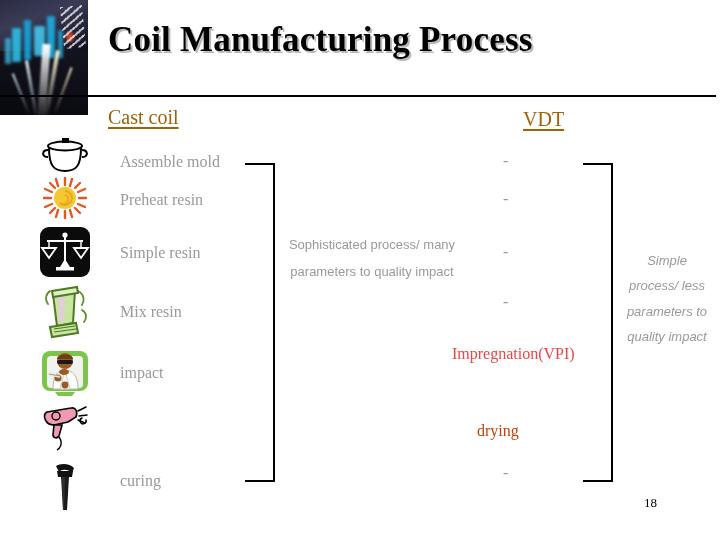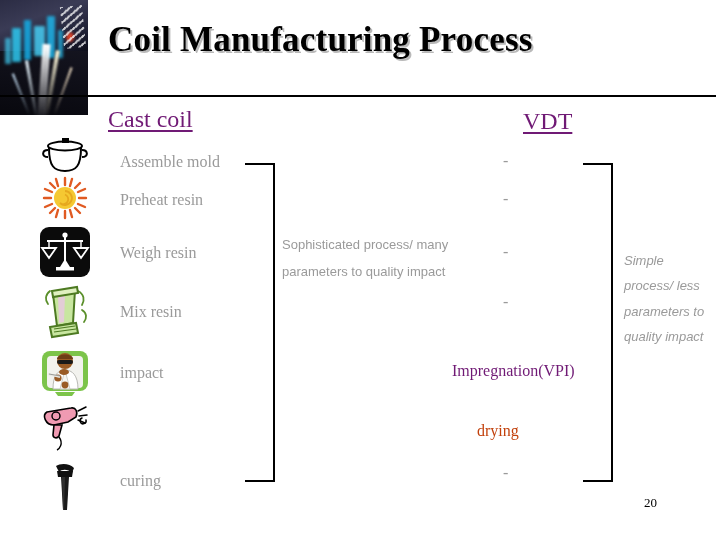--- a/index.html
+++ b/index.html
@@ -7,20 +7,21 @@
     padding: 0;
     background: #ffffff;
   }
   #slide {
     position: relative;
     width: 720px;
     height: 540px;
     background: #ffffff;
     overflow: hidden;
     font-family: "Liberation Serif", "DejaVu Serif", serif;
+    text-align: center;
   }
 
   
   #header-image {
     position: absolute;
     left: 0;
     top: 0;
     width: 88px;
     height: 115px;
     overflow: hidden;
@@ -90,22 +91,22 @@
     color: #000000;
     letter-spacing: .2px;
     text-shadow: 2px 2px 0 #b9b9b9;
     white-space: nowrap;
     font-family: "Liberation Serif", "DejaVu Serif", serif;
   }
 
   
   .col-heading {
     position: absolute;
-    font-size: 24px;
-    color: #701a75;
+    font-size: 20px;
+    color: #a16207;
     text-decoration: underline;
     text-decoration-thickness: 2px;
     text-underline-offset: 3px;
     white-space: nowrap;
   }
   #heading-cast-coil { left: 108px; top: 106px; }
   #heading-vdt       { left: 523px; top: 108px; }
 
   
   .icon-cell {
@@ -150,23 +151,23 @@
   }
   #vdt-dash-1 { top: 152px; }
   #vdt-dash-2 { top: 190px; }
   #vdt-dash-3 { top: 243px; }
   #vdt-dash-4 { top: 293px; }
   #vdt-dash-5 { top: 464px; }
 
   #vdt-impregnation {
     position: absolute;
     left: 452px;
-    top: 362px;
+    top: 345px;
     font-size: 16px;
-    color: #701a75;
+    color: #ef4444;
     white-space: nowrap;
   }
   #vdt-drying {
     position: absolute;
     left: 477px;
     top: 422px;
     font-size: 16px;
     color: #c2410c;
     white-space: nowrap;
   }
@@ -336,34 +337,34 @@
     <svg width="54" height="52" viewBox="0 0 54 52">
       <path d="M18 4 C22 1, 32 1, 36 6 L34 11 C30 7, 24 7, 21 10 Z" fill="#111"></path>
       <path d="M19 9 L35 9 L34 15 L20 15 Z" fill="#111"></path>
       <path d="M23 15 L31 15 L29 48 L25 48 Z" fill="#1a1a1a"></path>
       <path d="M24 15 L27 15 L26 48 L25 48 Z" fill="#3a3a3a" opacity=".7"></path>
     </svg>
   </div>
 
   <div class="step-label" id="step-preheat-resin">Preheat resin</div>
   <div class="step-label" id="step-assemble-mold">Assemble mold</div>
-  <div class="step-label" id="step-weigh-resin">Weigh resin</div>
+  <div class="step-label" id="step-weigh-resin">Simple resin</div>
   <div class="step-label" id="step-mix-resin">Mix resin</div>
   <div class="step-label" id="step-pouring">impact</div>
   <div class="step-label" id="step-curing">curing</div>
 
   <div class="vdt-dash" id="vdt-dash-1">-</div>
   <div class="vdt-dash" id="vdt-dash-2">-</div>
   <div class="vdt-dash" id="vdt-dash-3">-</div>
   <div class="vdt-dash" id="vdt-dash-4">-</div>
   <div id="vdt-impregnation">Impregnation(VPI)</div>
   <div id="vdt-drying">drying</div>
   <div class="vdt-dash" id="vdt-dash-5">-</div>
 
   <div class="bracket" id="bracket-left"></div>
   <div class="bracket" id="bracket-right"></div>
 
   <div class="note" id="note-center">Sophisticated process/ many parameters to quality impact</div>
   <div class="note" id="note-right">Simple process/ less parameters to quality impact</div>
 
-  <div id="page-number">20</div>
+  <div id="page-number">18</div>
 
 </div>
 
 </body></html>

